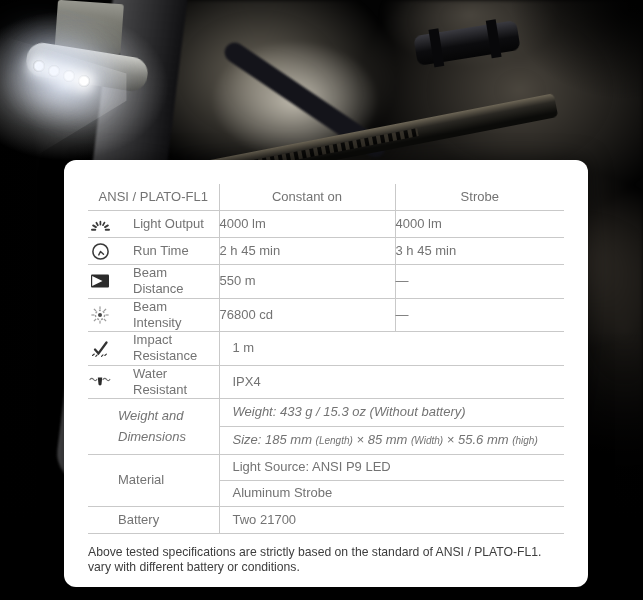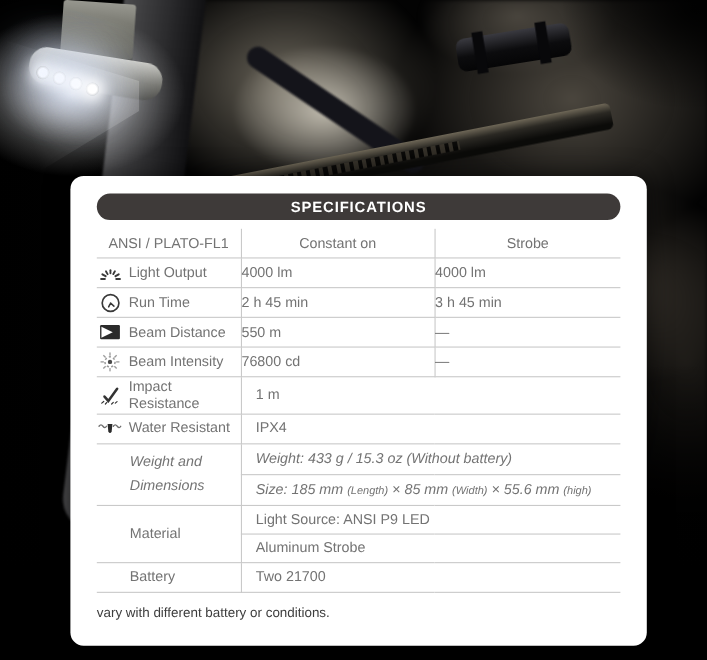--- a/index.html
+++ b/index.html
@@ -59,21 +59,21 @@
            align-items:center;justify-content:center;font-size:13.5px;font-weight:bold;
            letter-spacing:.8px;}
   table.spec{border-collapse:collapse;table-layout:fixed;width:476px;margin-top:8px;}
   col.c1{width:131px;} col.c2{width:176px;} col.c3{width:169px;}
   .spec td{border-bottom:1px solid #c9c9c9;font-size:13px;color:#737373;vertical-align:middle;
            padding:0;line-height:1.25;}
   .vr{border-right:1px solid #c9c9c9;}
   .hd{text-align:center;}
   .val{}
   .spanval{text-align:left;padding-left:13px !important;}
-  .labflex{display:flex;align-items:center;gap:5px;}
+  .labflex{display:flex;align-items:center;gap:21px;}
   .grplab{padding-left:30px !important;line-height:1.6 !important;}
   tr.r td{height:26px;} tr.rs td{height:27px;font-style:italic;} tr.rm td{height:25px;}
   .ico{width:24px;height:20px;flex:0 0 24px;display:inline-flex;align-items:center;justify-content:center;}
   .ico svg{display:block;}
   .small{font-size:10px;}
   .fnote{margin-top:11px;font-size:12.2px;line-height:15.3px;color:#3d3d3d;}
 </style>
 </head>
 <body>
 
@@ -92,23 +92,20 @@
     <div class="ph glow"></div>
     <div class="ph beam"></div>
     <span class="led led1"></span>
     <span class="led led2"></span>
     <span class="led led3"></span>
     <span class="led led4"></span>
   </div>
 
   <div class="card">
 
-    <div class="specbar">
-      <span>SPECIFICATIONS</span>
-    </div>
 
     <table class="spec">
       <colgroup>
           <col class="c1">
           <col class="c2">
           <col class="c3">
         </colgroup>
 
       <tbody>
           <tr class="r">
@@ -248,17 +245,18 @@
       </tr>
 
       <tr class="r">
         <td class="vr grplab">Battery</td>
         <td class="spanval" colspan="2">Two 21700</td>
       </tr>
     </tbody>
       </table>
 
     <div class="fnote">
+      <div>Above tested specifications are strictly based on the standard of ANSI / PLATO-FL1.</div>
       <div>vary with different battery or conditions.</div>
     </div>
 
   </div>
 </div>
 
 </body></html>

